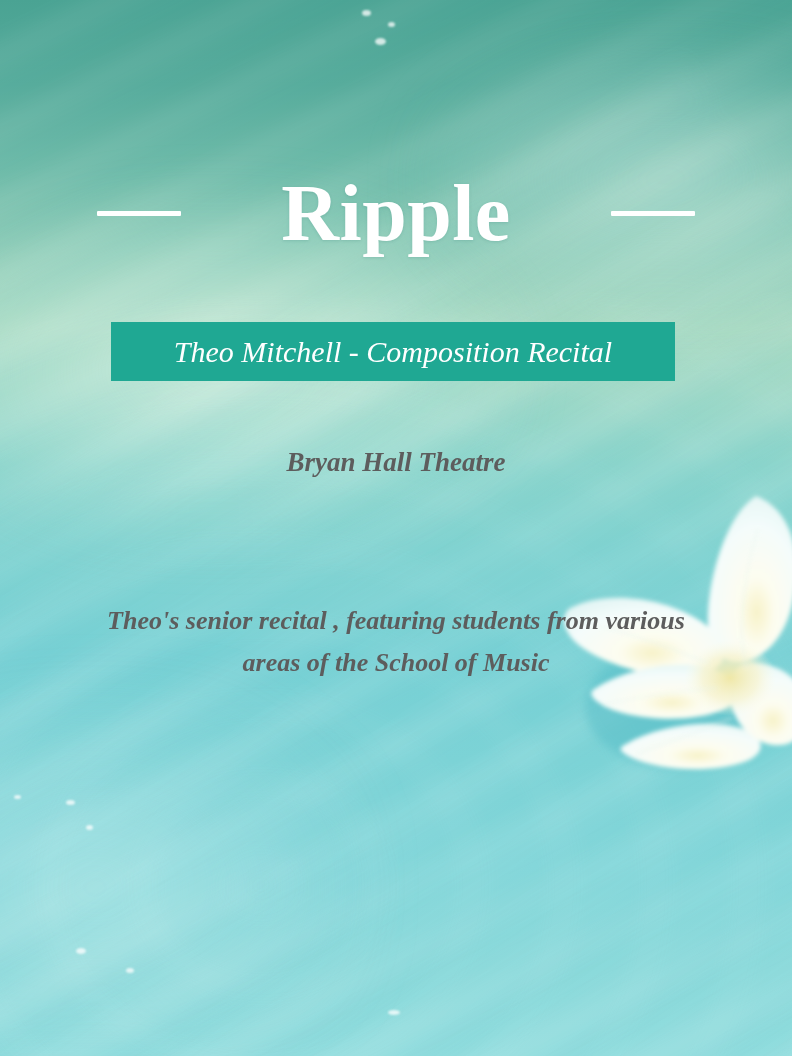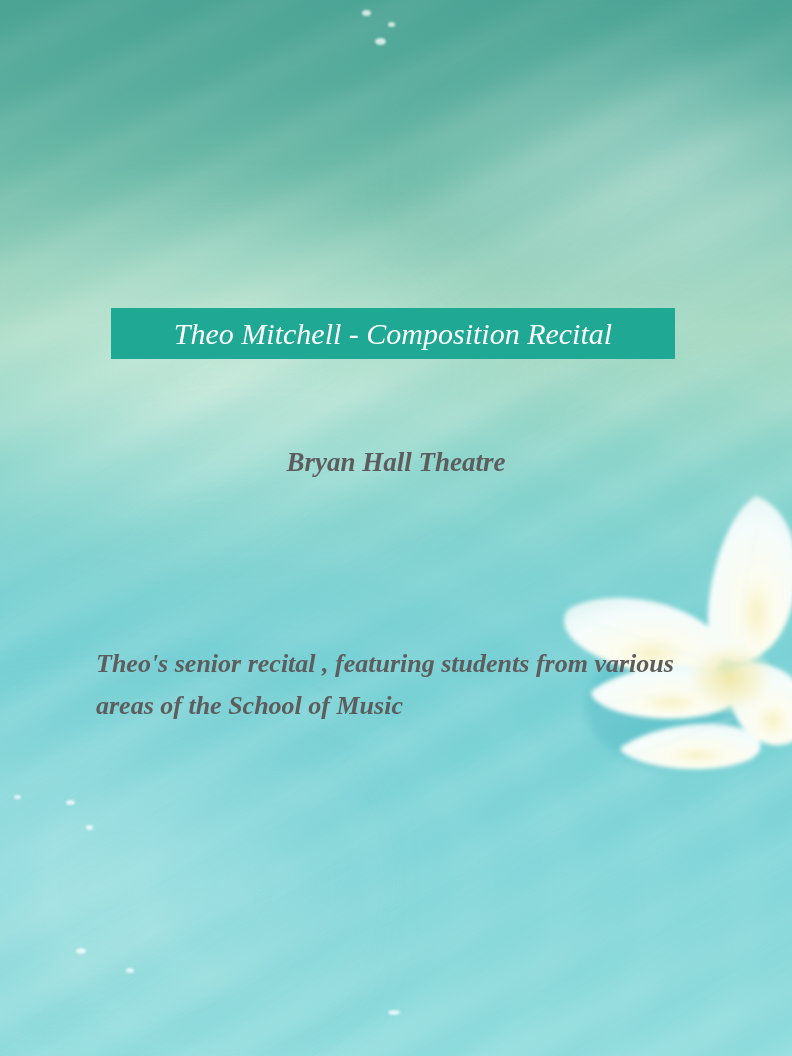--- a/index.html
+++ b/index.html
@@ -180,23 +180,23 @@
     color: #ffffff;
     letter-spacing: 0.5px;
     white-space: nowrap;
     text-shadow: 0 1px 3px rgba(40,110,105,0.18);
   }
 
   
   .subtitle-band {
     position: absolute;
     left: 111px;
-    top: 308px;
+    top: 322px;
     width: 564px;
-    height: 51px;
+    height: 59px;
     background: #1fa893;
     display: flex;
     align-items: center;
     justify-content: center;
   }
   .subtitle-text {
     font-family: "Liberation Serif", "DejaVu Serif", serif;
     font-style: italic;
     font-size: 30px;
     line-height: 1;
@@ -218,22 +218,22 @@
     font-size: 27px;
     line-height: 37px;
   }
   .details div { white-space: nowrap; }
 
   
   .description {
     position: absolute;
     left: 96px;
     width: 600px;
-    top: 617px;
-    text-align: left;
+    top: 574px;
+    text-align: center;
     color: #5d5d5d;
     font-family: "Liberation Serif", "DejaVu Serif", serif;
     font-style: italic;
     font-weight: 700;
     font-size: 26px;
     line-height: 42px;
   }
 </style>
 </head>
 <body>
@@ -299,20 +299,25 @@
 
       <g stroke="#e6f4ef" stroke-width="1.6" fill="none" opacity="0.55" filter="url(#soft)">
         <path d="M186 176 C178 140 182 90 198 36"></path>
         <path d="M150 172 C112 156 64 140 20 128"></path>
         <path d="M158 196 C124 198 76 206 44 212"></path>
         <path d="M172 226 C142 238 104 252 76 262"></path>
       </g>
     </svg>
   </div>
 
+  <div class="title-row">
+    <span class="rule rule-left"></span>
+    <h1 class="poster-title">Ripple</h1>
+    <span class="rule rule-right"></span>
+  </div>
 
   <div class="subtitle-band">
     <span class="subtitle-text">Theo Mitchell - Composition Recital</span>
   </div>
 
   <div class="details">
     <div>Bryan Hall Theatre</div>
   </div>
 
   <p class="description">Theo's senior recital , featuring students from various areas of the School of Music</p>

